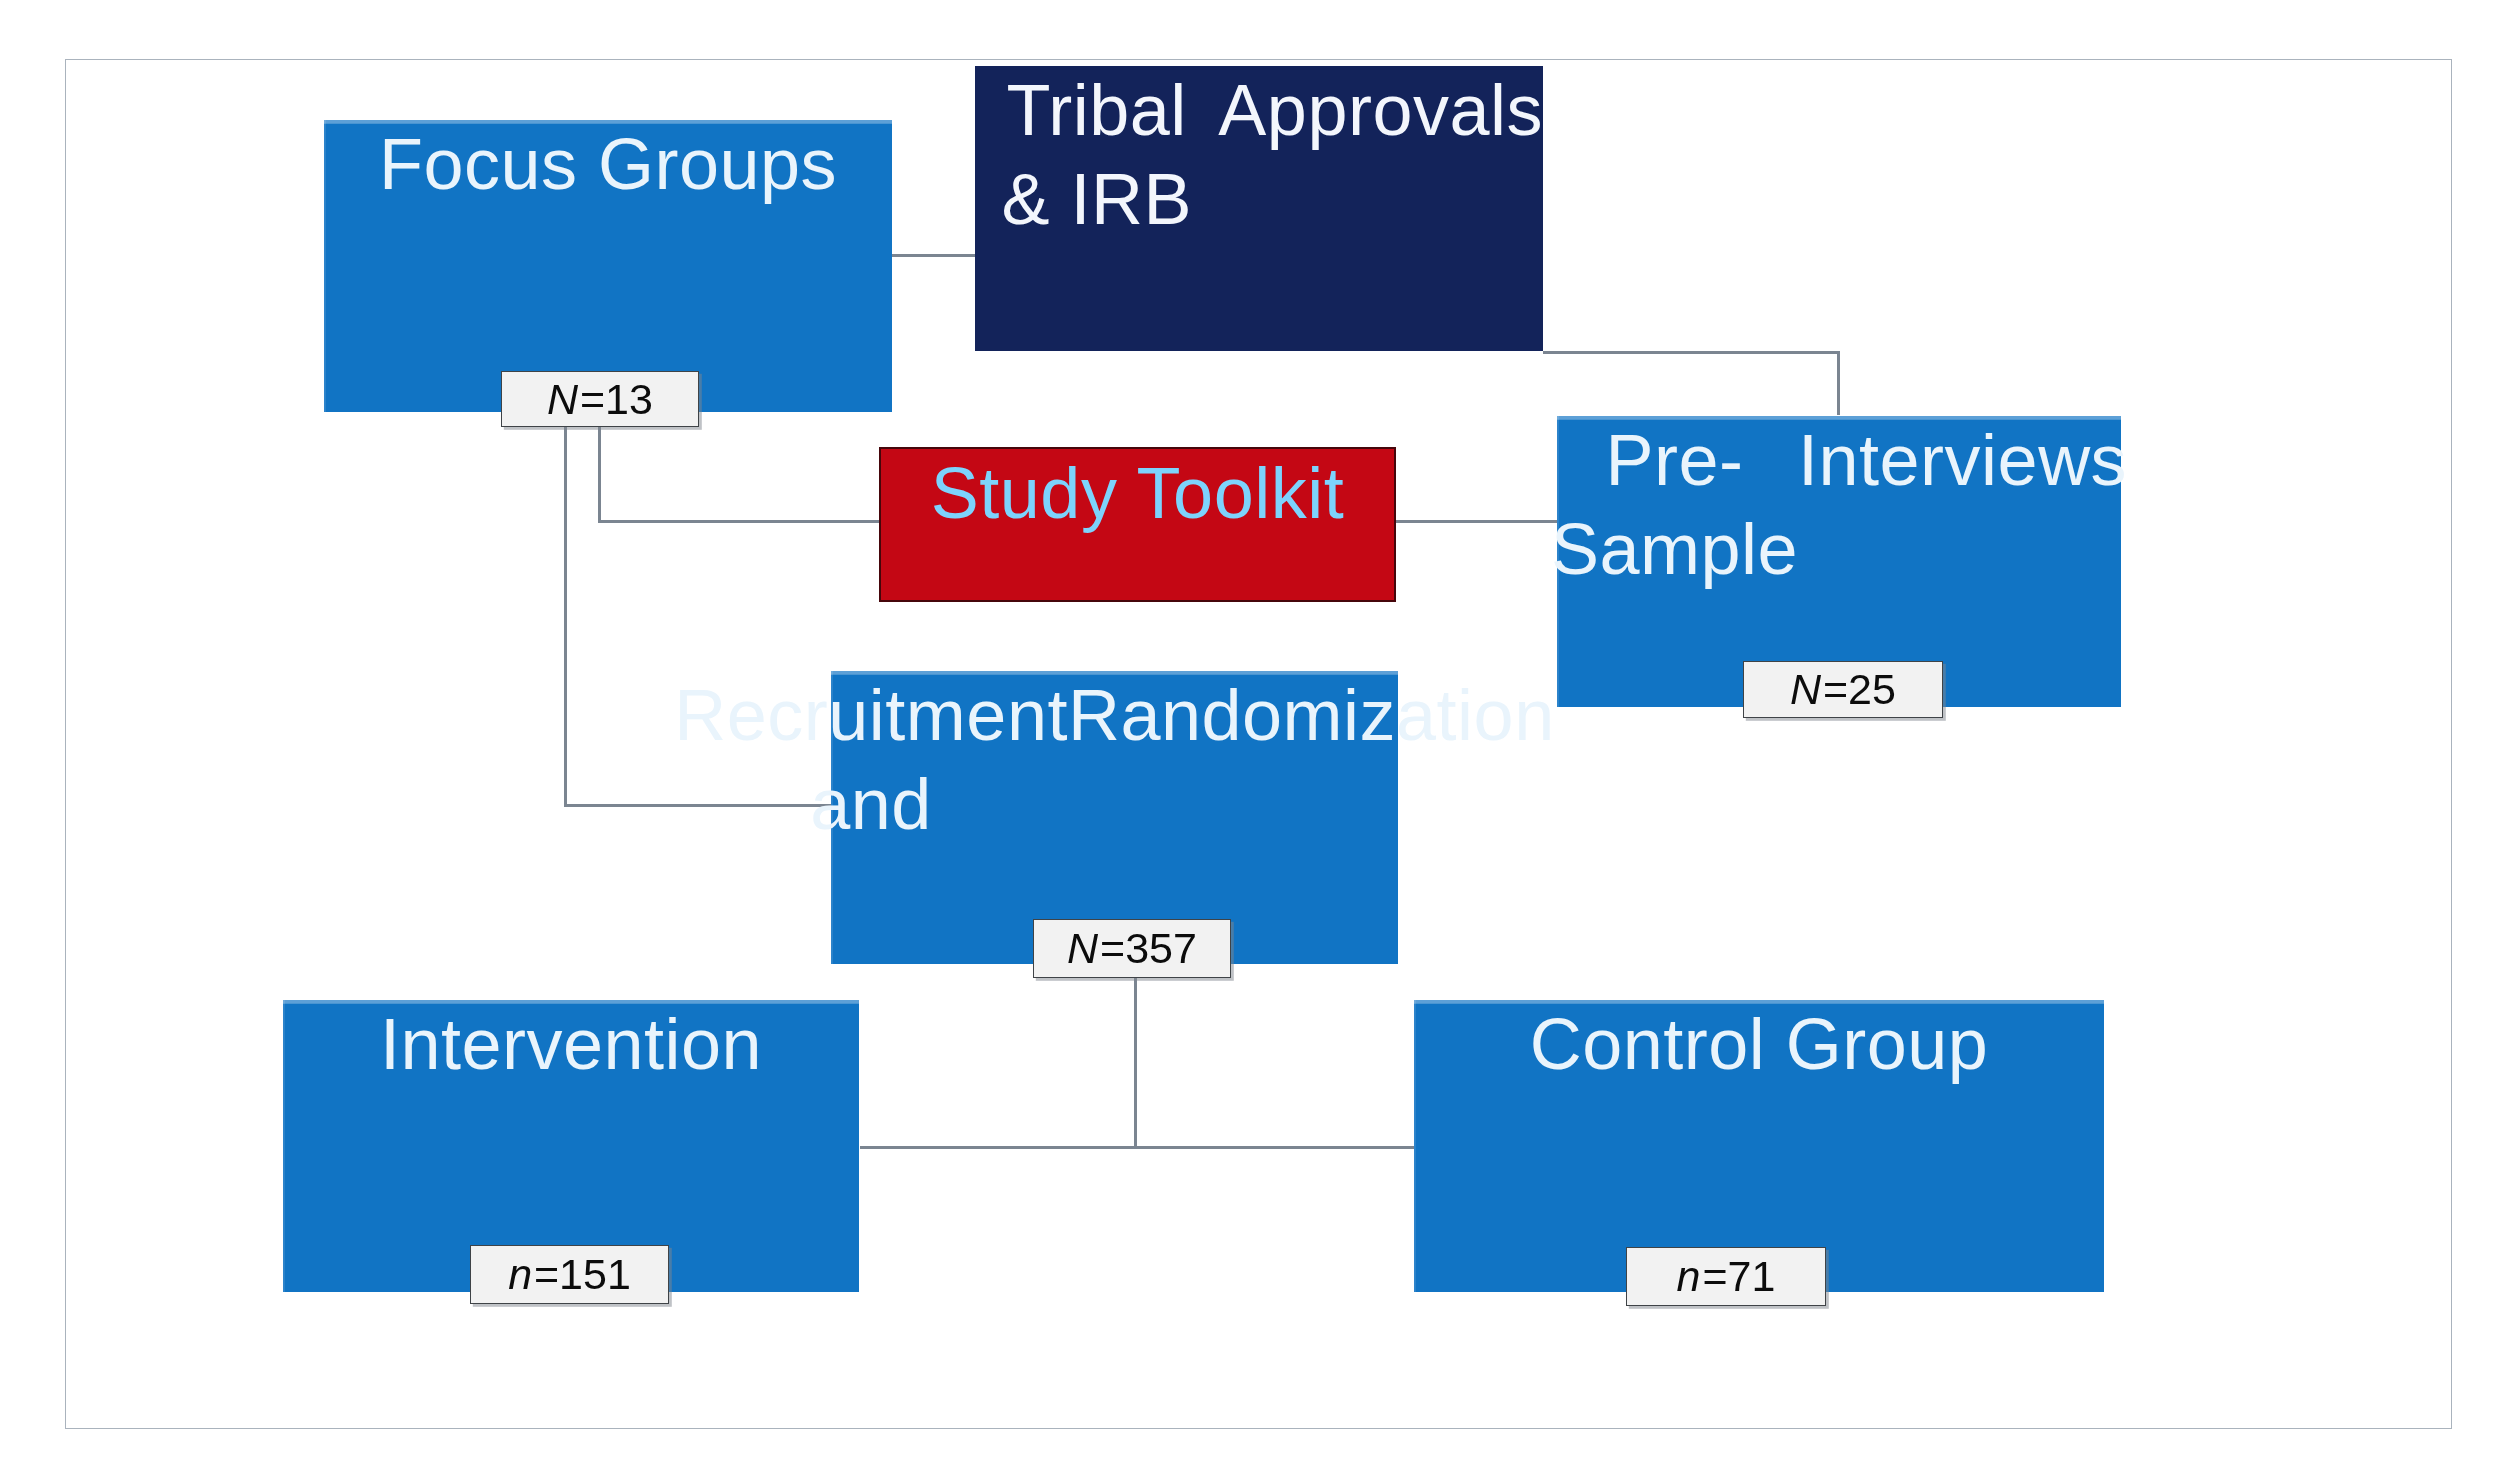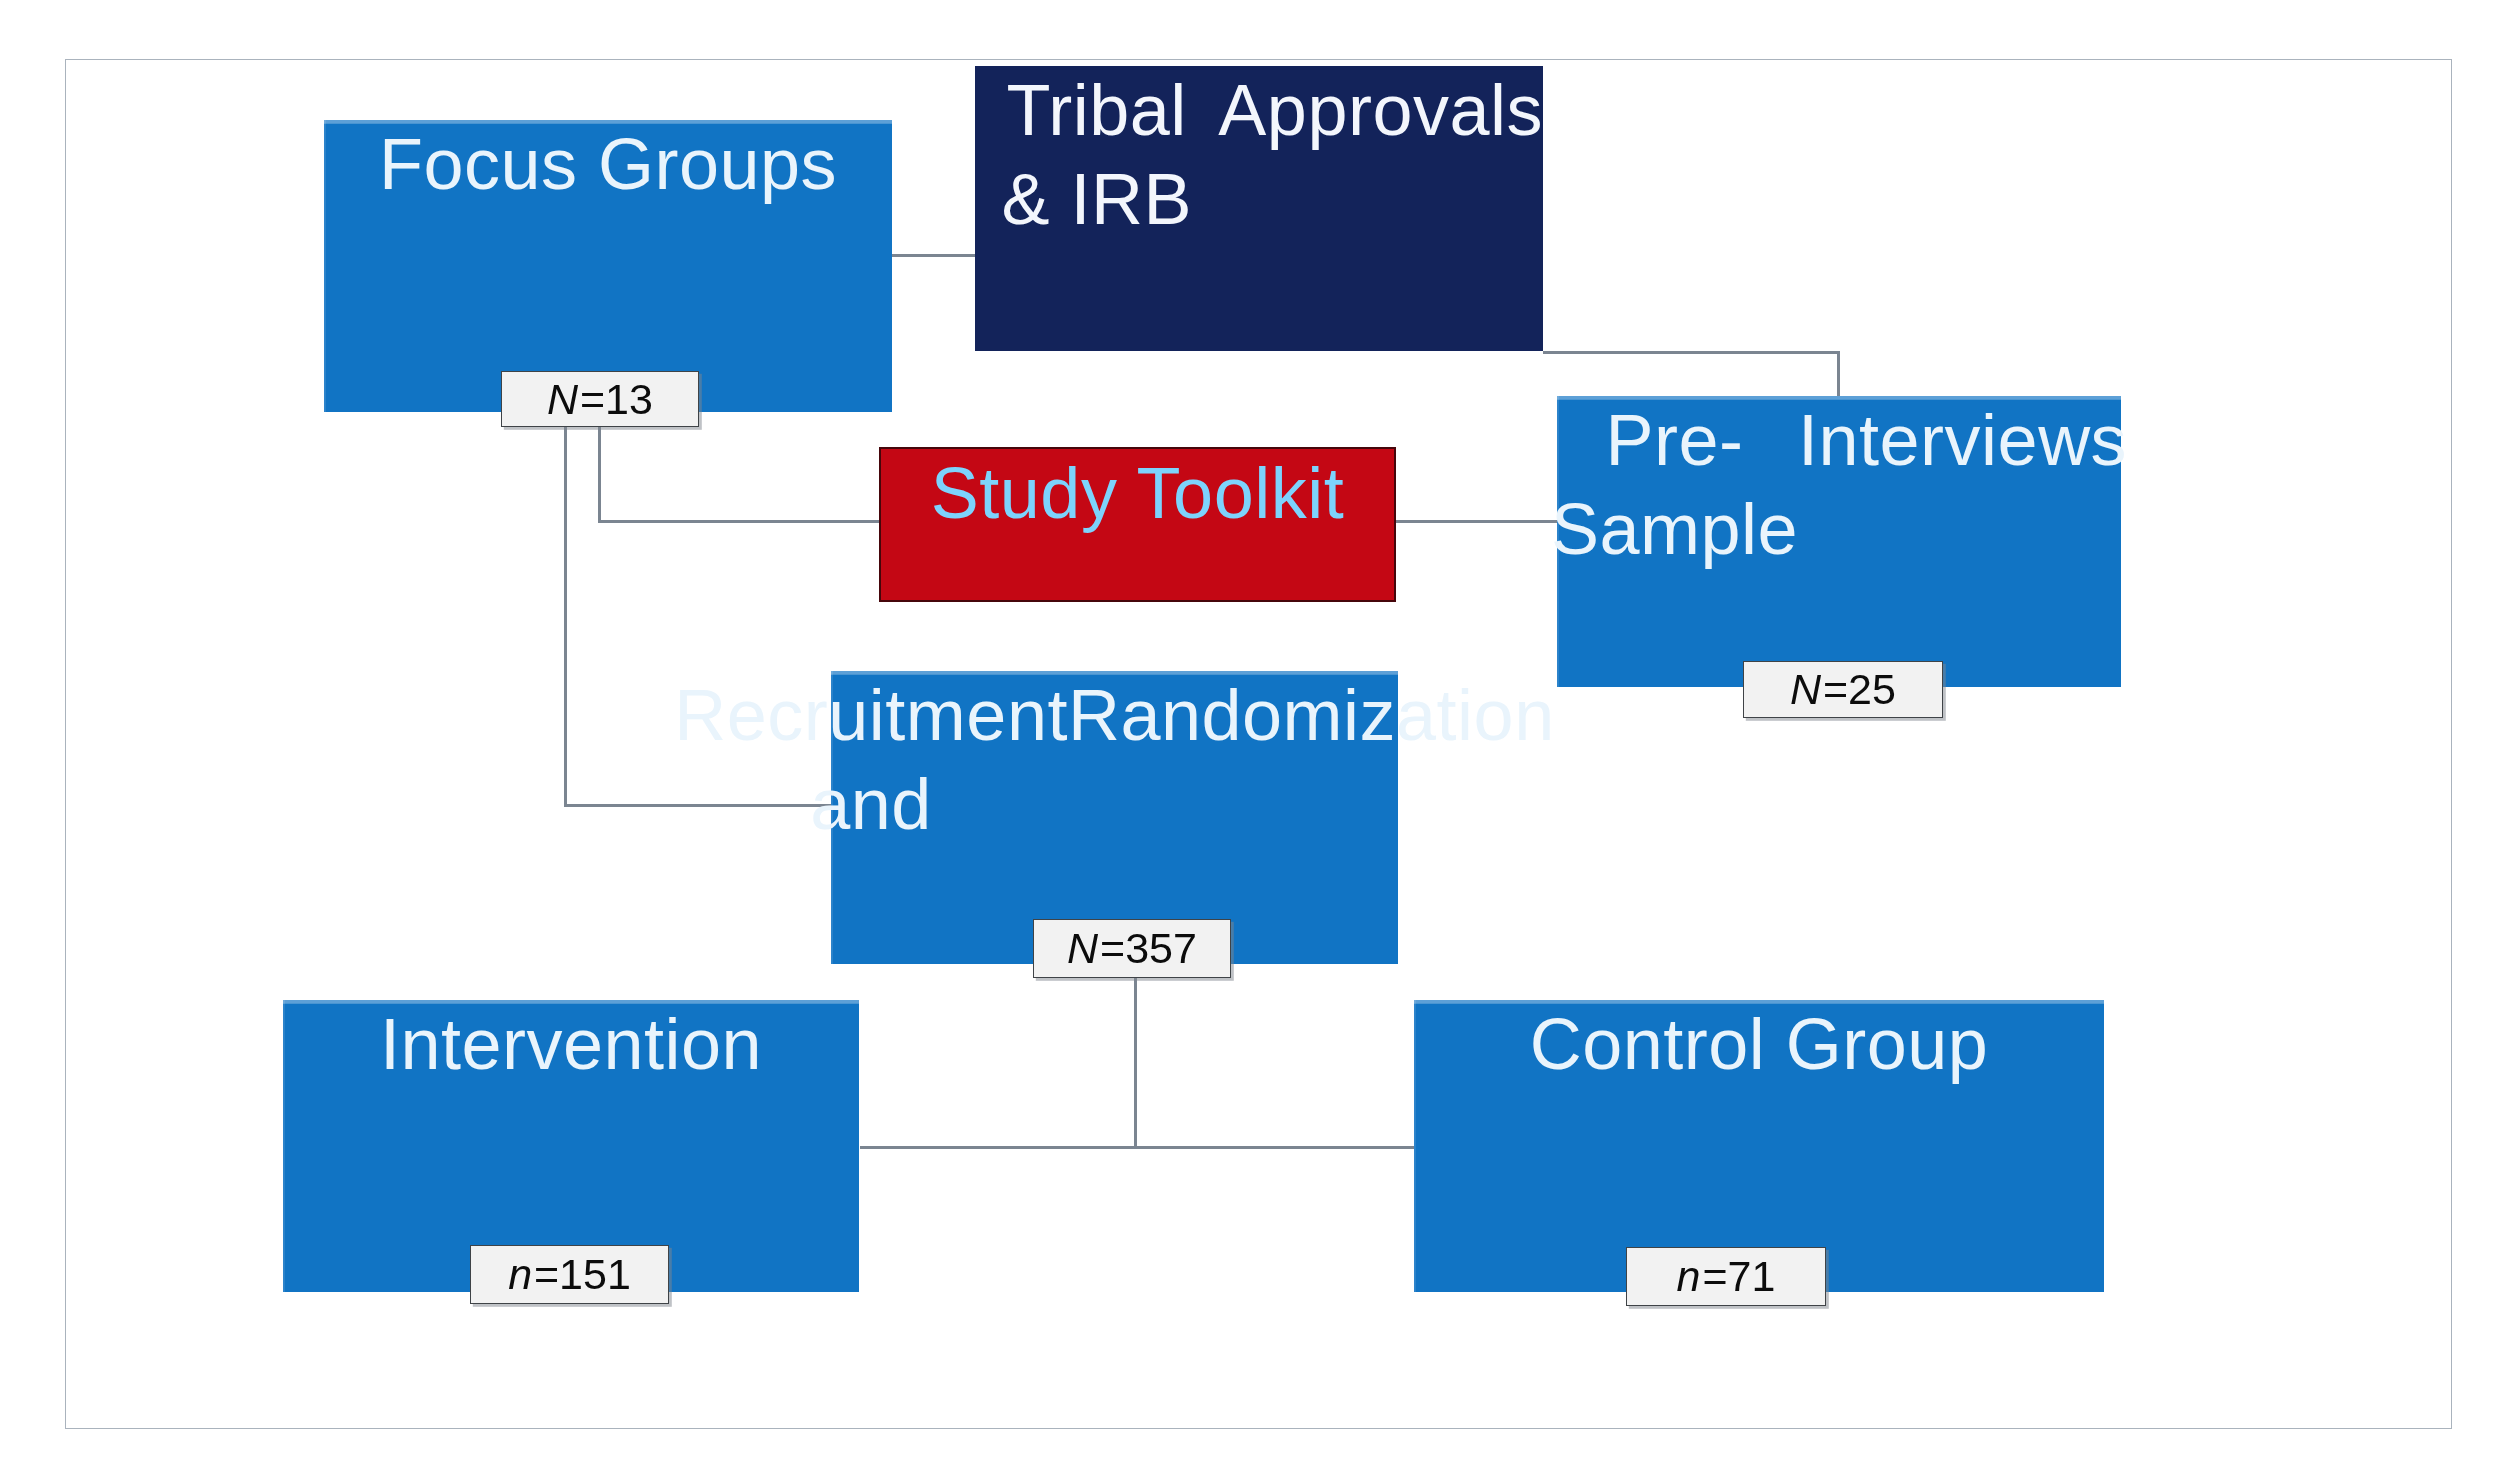--- a/index.html
+++ b/index.html
@@ -59,21 +59,21 @@
 
   <div class="box navy" style="left:975px;top:66px;width:568px;height:285px;">
     <span>Tribal &amp; IRB</span>
     <span>Approvals</span>
   </div>
 
   <div class="box red pad-b" style="left:879px;top:447px;width:517px;height:155px;">
     <span>Study Toolkit</span>
   </div>
 
-  <div class="box blue pad-b" style="left:1557px;top:396px;width:564px;height:291px;">
+  <div class="box blue pad-b" style="left:1557px;top:416px;width:564px;height:291px;">
     <span>Pre-Sample</span>
     <span>Interviews</span>
   </div>
 
   <div class="box blue pad-b" style="left:831px;top:671px;width:567px;height:293px;">
     <span>Recruitment and</span>
     <span>Randomization</span>
   </div>
 
   <div class="box blue pad-b" style="left:283px;top:1000px;width:576px;height:292px;">

